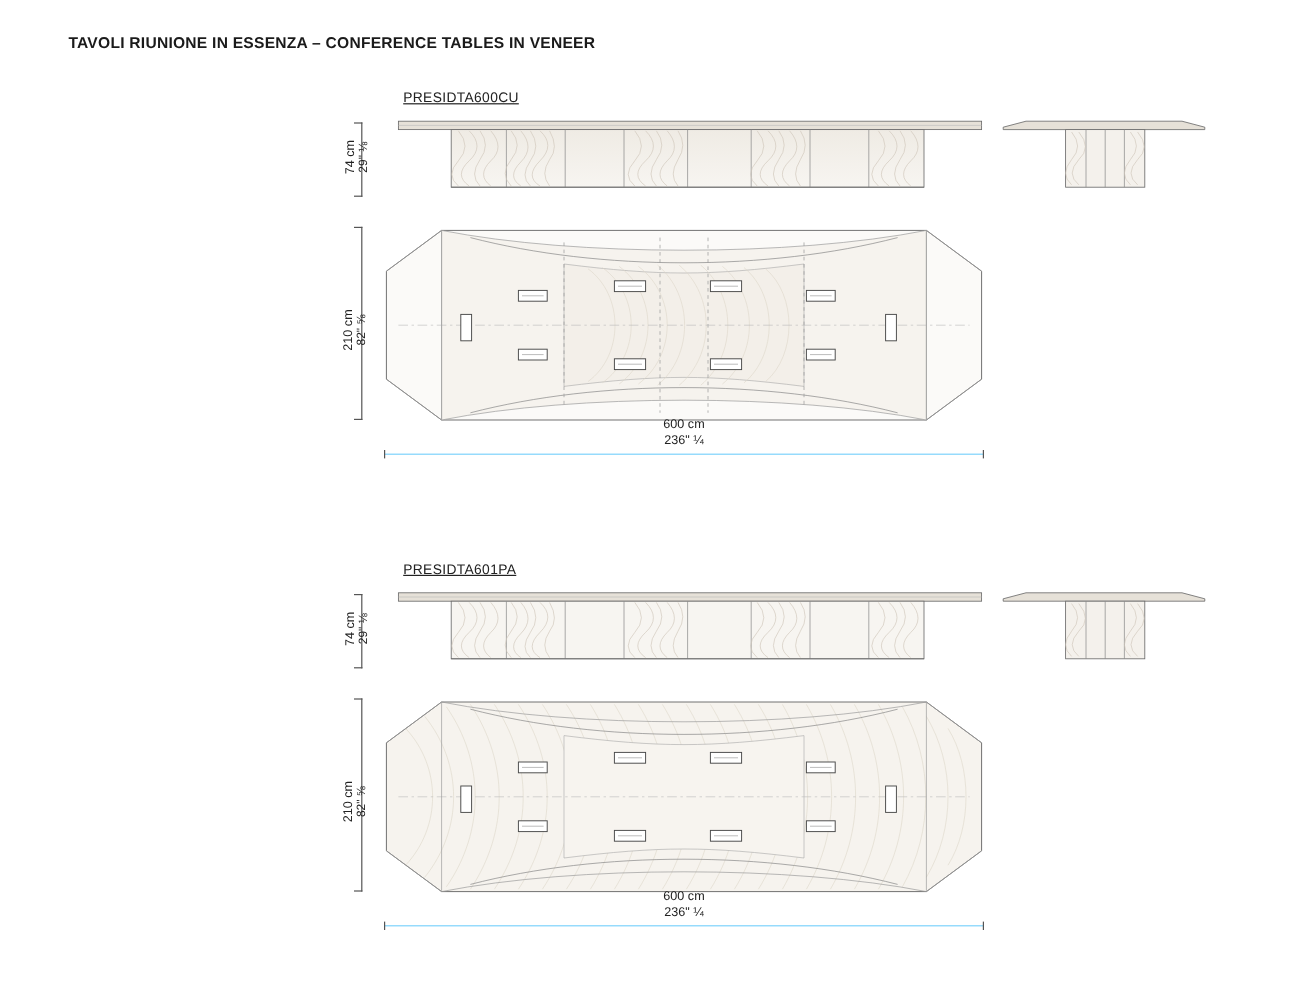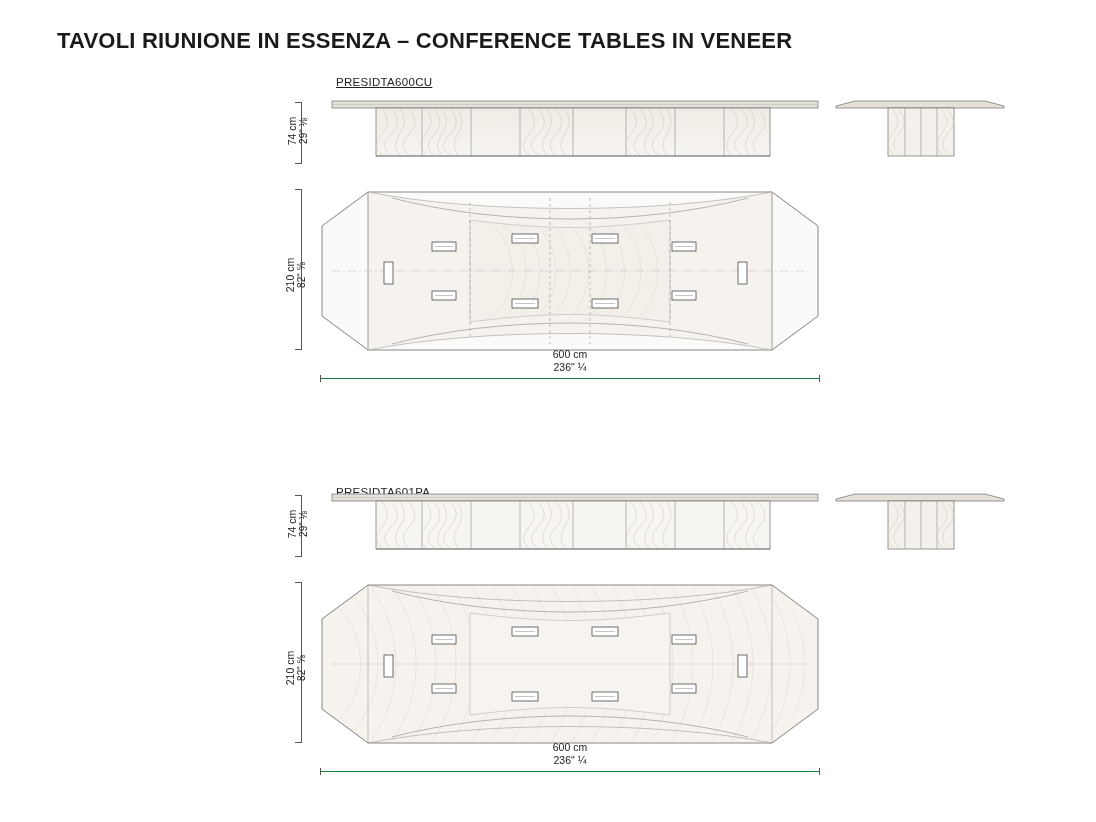--- a/index.html
+++ b/index.html
@@ -12,21 +12,21 @@
     height: 822px;
     position: relative;
     font-family: "Liberation Sans", sans-serif;
     color: #1a1a1a;
     overflow: hidden;
   }
   .page-title {
     position: absolute;
     left: 57px;
     top: 28px;
-    font-size: 22px;
+    font-size: 13px;
     font-weight: bold;
     letter-spacing: 0.2px;
     white-space: nowrap;
   }
 
   
   .product-block { position: absolute; left: 0; top: 0; }
 
   .code-label {
     position: absolute;
@@ -67,21 +67,21 @@
     text-align: center;
     color: #222;
     white-space: nowrap;
   }
   .vdim-text .l2 { font-size: 10px; }
 
   
   .hdim {
     position: absolute;
     height: 1px;
-    background: #15803d;
+    background: #7dd3fc;
   }
   .hdim .htick {
     position: absolute;
     top: -3px;
     width: 1px;
     height: 7px;
     background: #555;
   }
   .hdim-text {
     position: absolute;
@@ -269,21 +269,21 @@
     <div class="htick" style="left:499px;"></div>
     <div class="hdim-text">
       <div>600 cm</div>
       <div>236" ¼</div>
     </div>
   </div>
 </div>
 
 <div class="product-block">
 
-  <div class="code-label" style="left:336px; top:486px;">PRESIDTA601PA</div>
+  <div class="code-label" style="left:336px; top:469px;">PRESIDTA601PA</div>
 
   <div class="vdim" style="left:288px; top:495px; width:14px; height:62px;">
     <div class="vline"></div>
     <div class="vtick" style="top:0;"></div>
     <div class="vtick" style="top:61px;"></div>
   </div>
   <div class="vdim-text" style="left:258px; top:512px; width:80px;">
     <div>74 cm</div>
     <div class="l2">29" ⅛</div>
   </div>

